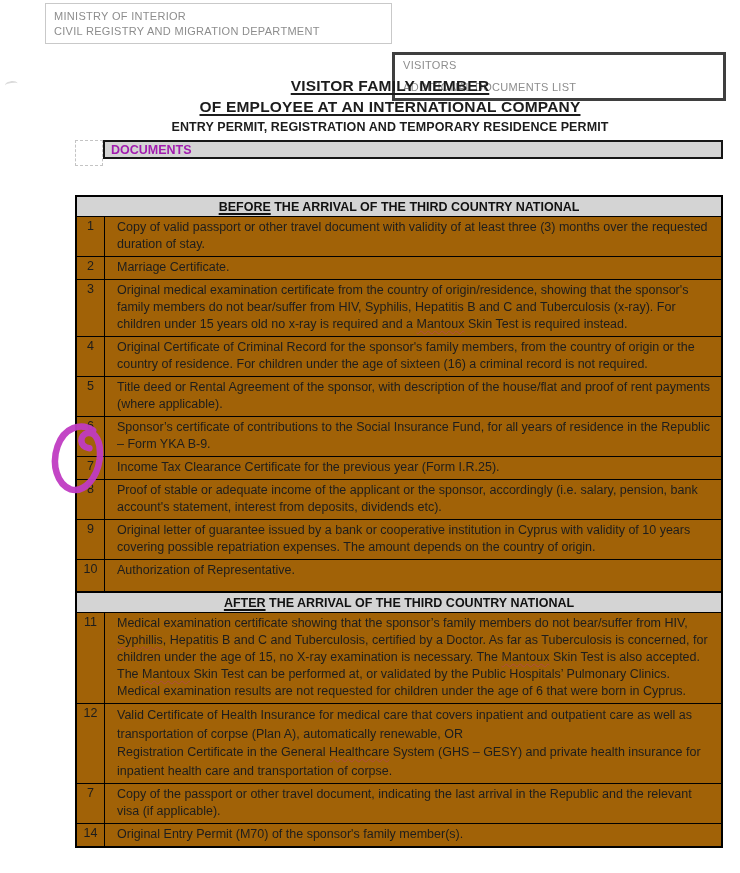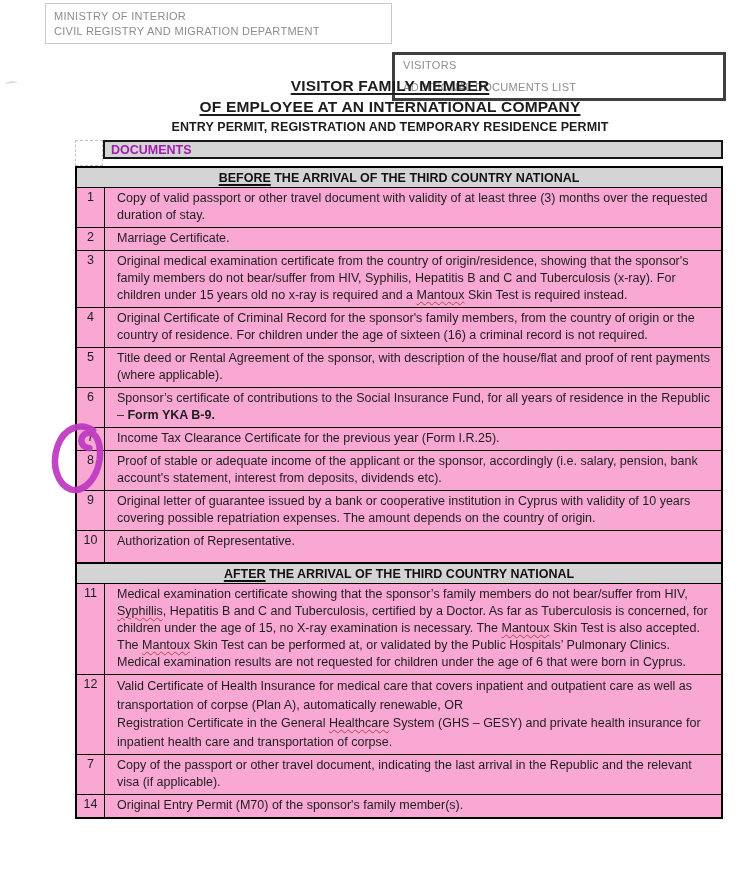--- a/index.html
+++ b/index.html
@@ -49,21 +49,21 @@
   .ghost-cell{
     position:absolute;left:0;top:0;width:28px;height:26px;
     border:1px dashed #c4c4c4;box-sizing:border-box;
   }
   .corner-cell{
     position:absolute;left:28px;top:0;width:620px;height:19px;
     background:#d4d4d4;border:2px solid #161616;box-sizing:border-box;
     font-weight:bold;font-size:12.5px;line-height:14px;padding:1px 0 0 6px;
     color:#a21caf;
   }
-  .main-table{border:2px solid #000;background:#f9a8d4;}
+  .main-table{border:2px solid #000;background:#a16207;margin-top:29px;}
   .section-row{
     background:#d4d4d4;color:#111;text-align:center;font-weight:bold;
     font-size:12.5px;line-height:16px;padding:2px 0 1px 0;
     border-bottom:1px solid #000;
   }
   .section-row + .doc-row{border-top:0;}
   .section-row:not(:first-child){border-top:1px solid #000;}
   .u{text-decoration:underline;text-decoration-thickness:1.5px;text-underline-offset:2px;}
 
   .doc-row{display:flex;border-bottom:1px solid #000;}
@@ -72,21 +72,21 @@
     flex:0 0 28px;width:28px;box-sizing:border-box;
     border-right:1.5px solid #000;
     text-align:center;font-size:12.5px;padding-top:2px;color:#1d1d1d;
   }
   .txt{
     flex:1;font-size:12.5px;line-height:17px;color:#1d1d1d;
     padding:2px 8px 3px 12px;
   }
   .doc-row[data-num="10"] .txt{min-height:26px;}
   .doc-row[data-num="12"] .txt{line-height:18.5px;}
-  .b{font-weight:bold;}
+  .b{font-weight:normal;}
   .wavy{
     text-decoration:underline;text-decoration-style:wavy;
     text-decoration-color:#b04a42;text-decoration-thickness:1px;
     text-underline-offset:2px;
   }
 
   
   .circle-annotation{
     position:absolute;left:51px;top:447px;width:58px;height:72px;
     pointer-events:none;opacity:.95;

